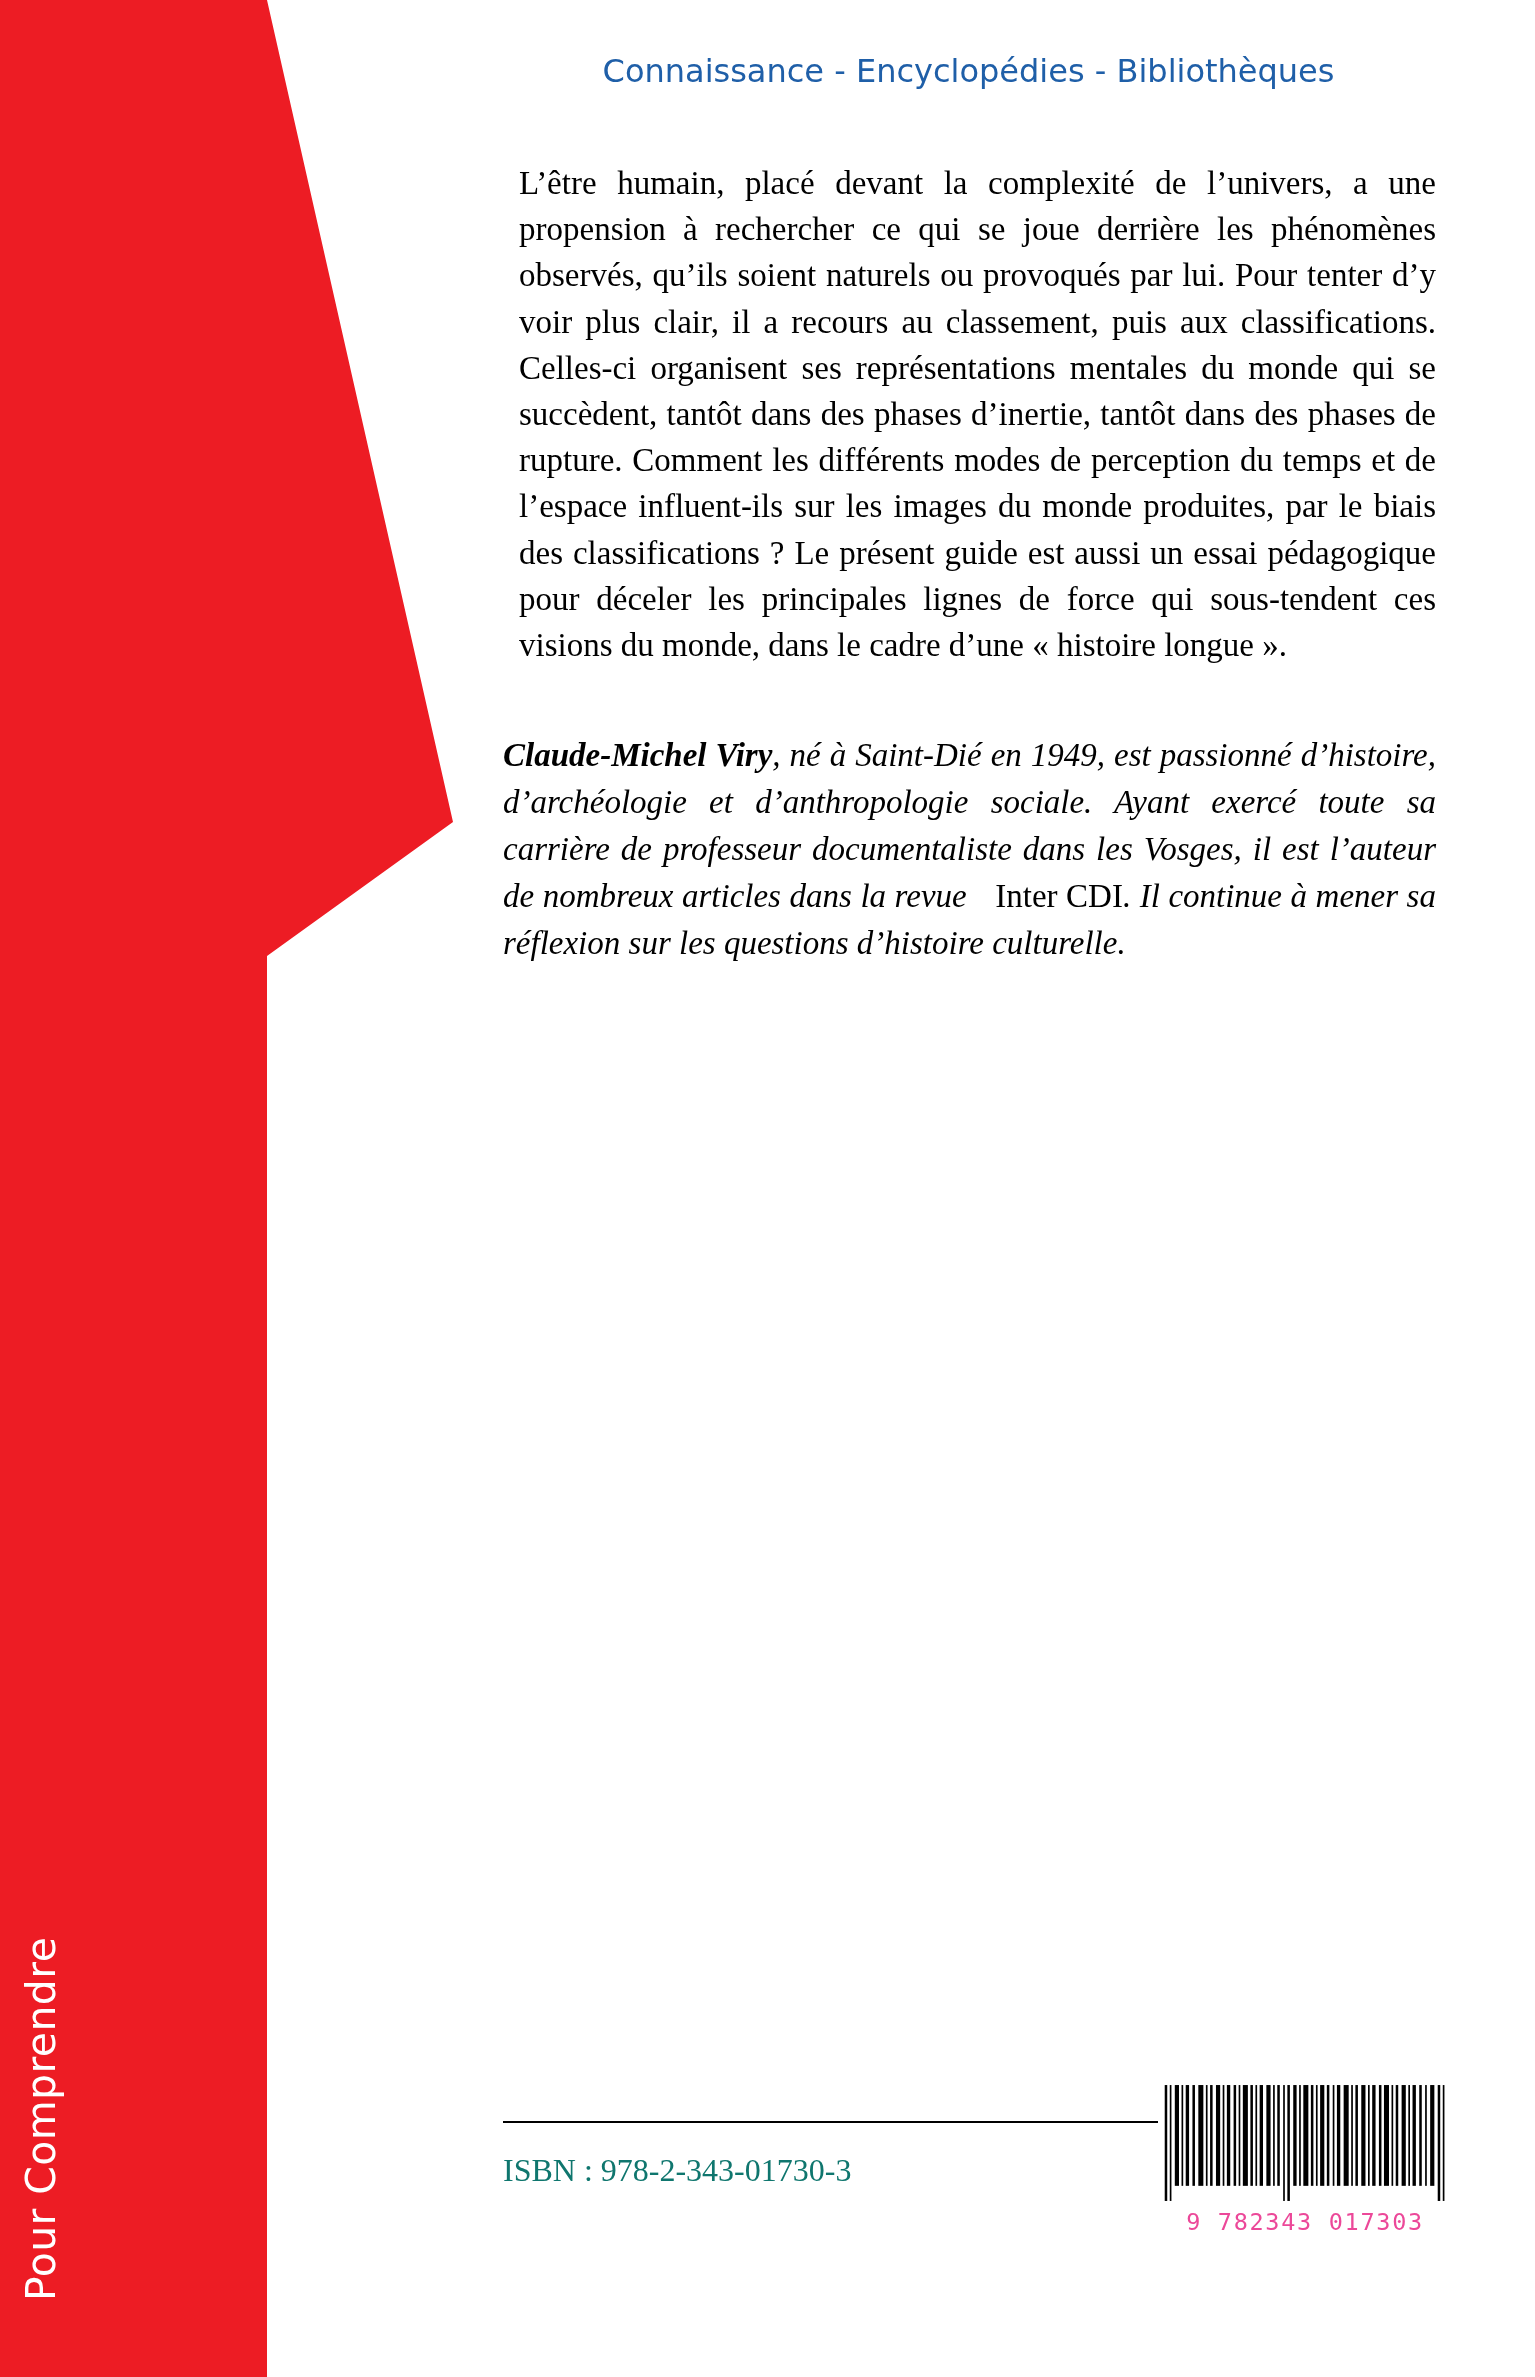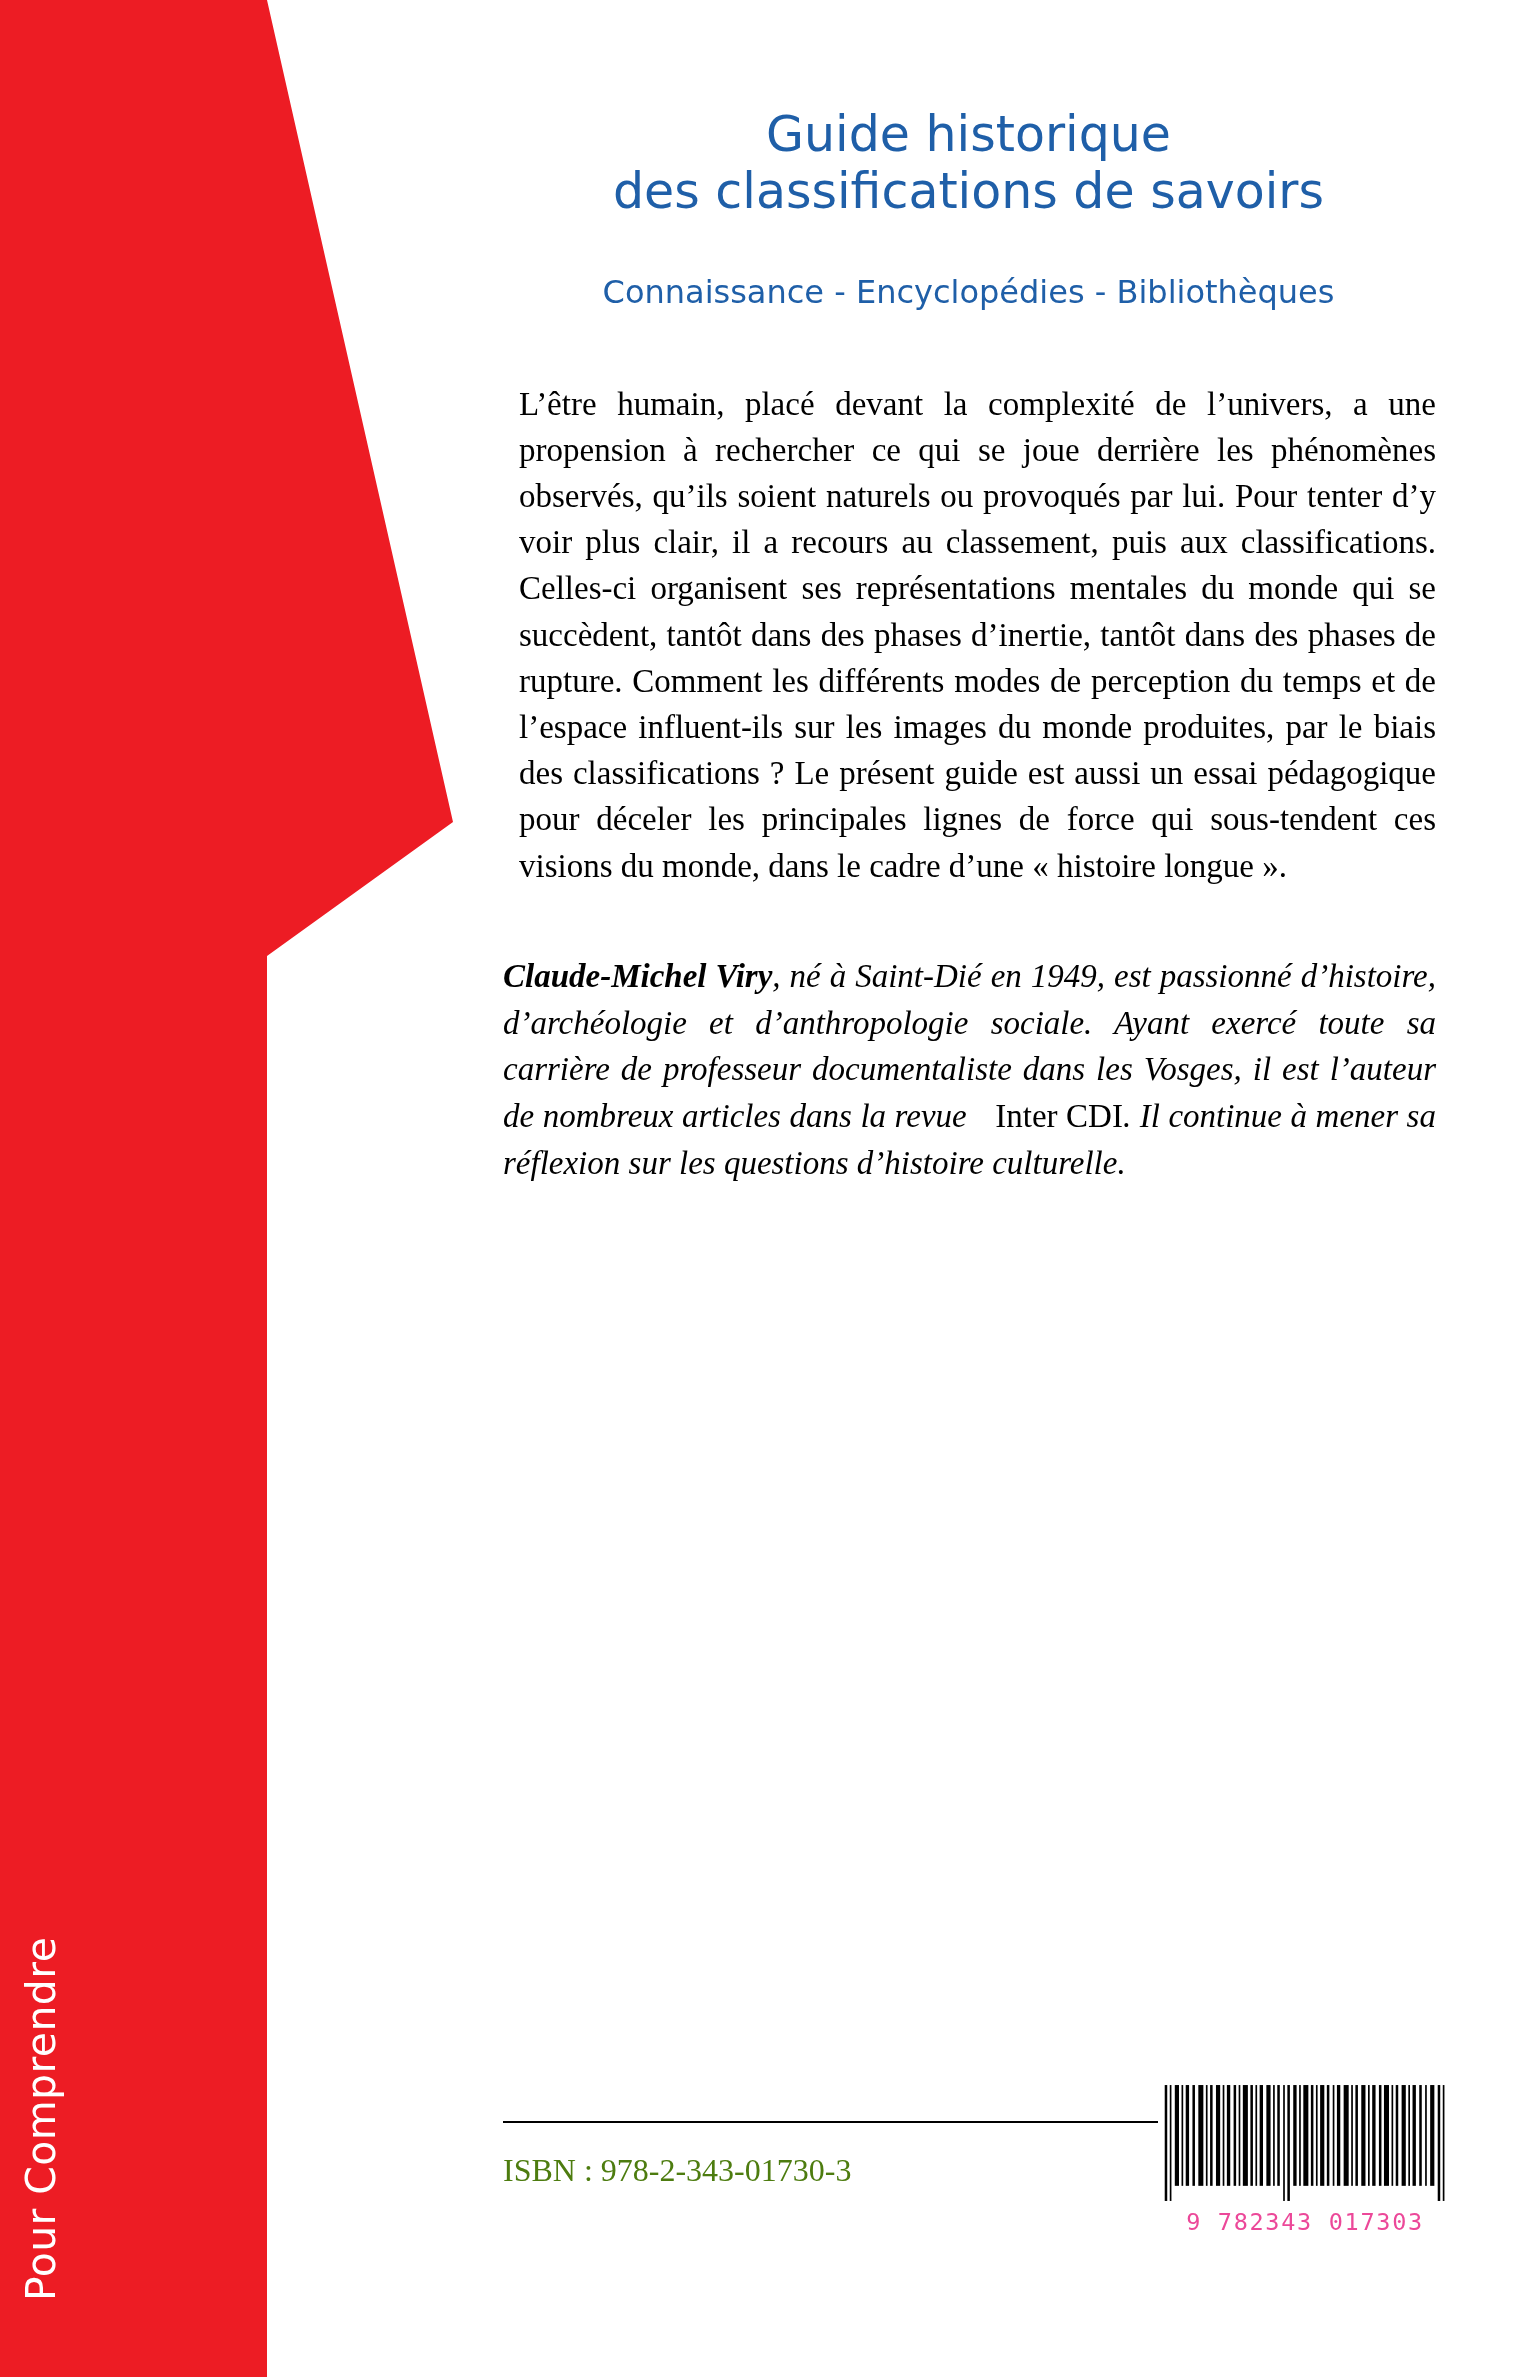--- a/index.html
+++ b/index.html
@@ -112,21 +112,21 @@
     height: 1.7px;
     background: #000000;
   }
 
   .isbn-block {
     position: absolute;
     left: 503px;
     top: 2146px;
     font-size: 32px;
     line-height: 1.5;
-    color: #4d7c0f;
+    color: #0f766e;
   }
 
   
   .barcode-wrap {
     position: absolute;
     left: 1158px;
     top: 2080px;
     width: 294px;
     height: 168px;
     background: #ffffff;
@@ -146,24 +146,20 @@
   }
 </style>
 </head>
 <body>
 
 <div class="red-band"></div>
 <div class="series-label">Pour Comprendre</div>
 
 <div class="content">
 
-  <div class="title">
-    <span>Guide historique</span>
-    <span class="line2">des classifications de savoirs</span>
-  </div>
 
   <div class="subtitle">Connaissance - Encyclopédies - Bibliothèques</div>
 
   <div class="blurb">L’être humain, placé devant la complexité de l’univers, a une propension à rechercher ce qui se joue derrière les phénomènes observés, qu’ils soient naturels ou provoqués par lui. Pour tenter d’y voir plus clair, il a recours au classement, puis aux classifications. Celles-ci organisent ses représentations mentales du monde qui se succèdent, tantôt dans des phases d’inertie, tantôt dans des phases de rupture. Comment les différents modes de perception du temps et de l’espace influent-ils sur les images du monde produites, par le biais des classifications ? Le présent guide est aussi un essai pédagogique pour déceler les principales lignes de force qui sous-tendent ces visions du monde, dans le cadre d’une « histoire longue ».</div>
 
   <div class="bio">
     <span class="author-name">Claude-Michel Viry</span><span>, né à Saint-Dié en 1949, est passionné d’histoire, d’archéologie et d’anthropologie sociale. Ayant exercé toute sa carrière de professeur documentaliste dans les Vosges, il est l’auteur de nombreux articles dans la revue </span><span class="roman">Inter CDI</span><span>. Il continue à mener sa réflexion sur les questions d’histoire culturelle.</span>
   </div>
 
 

